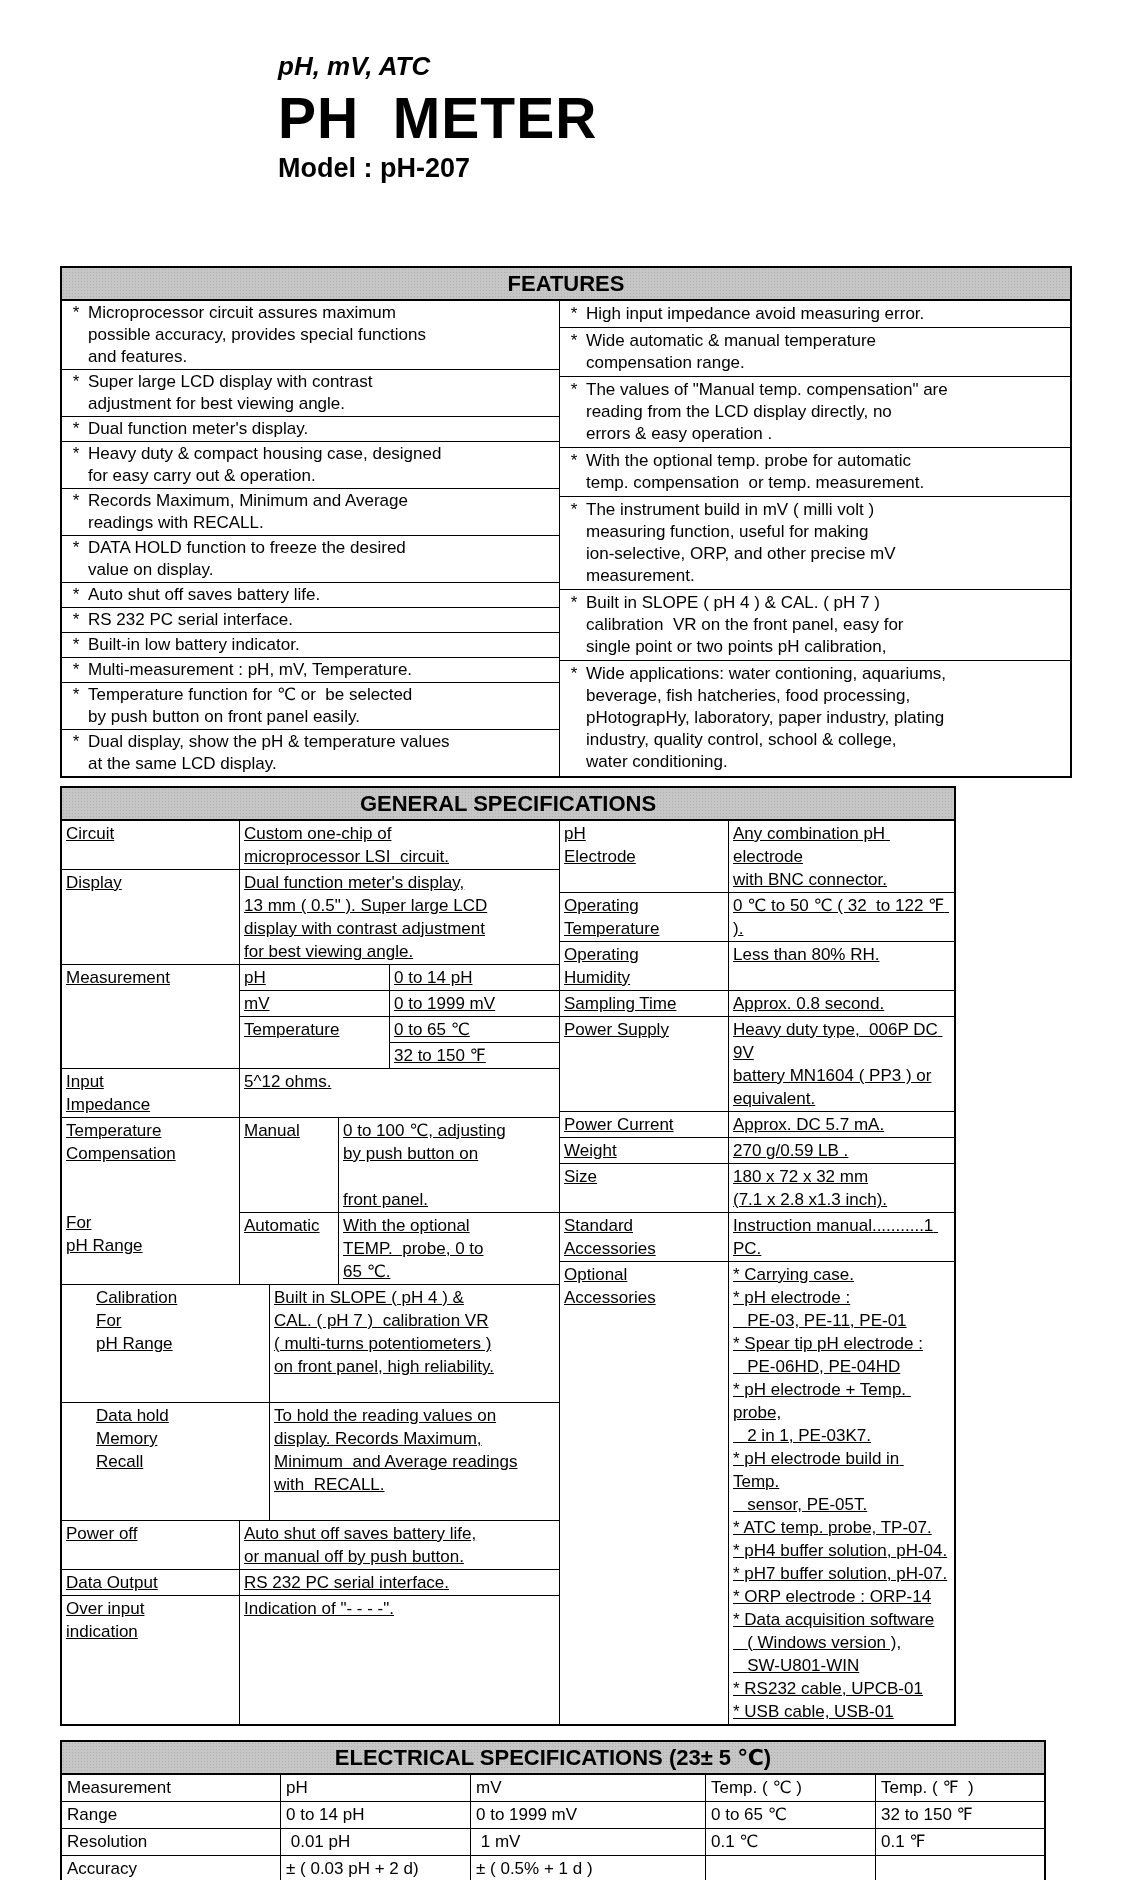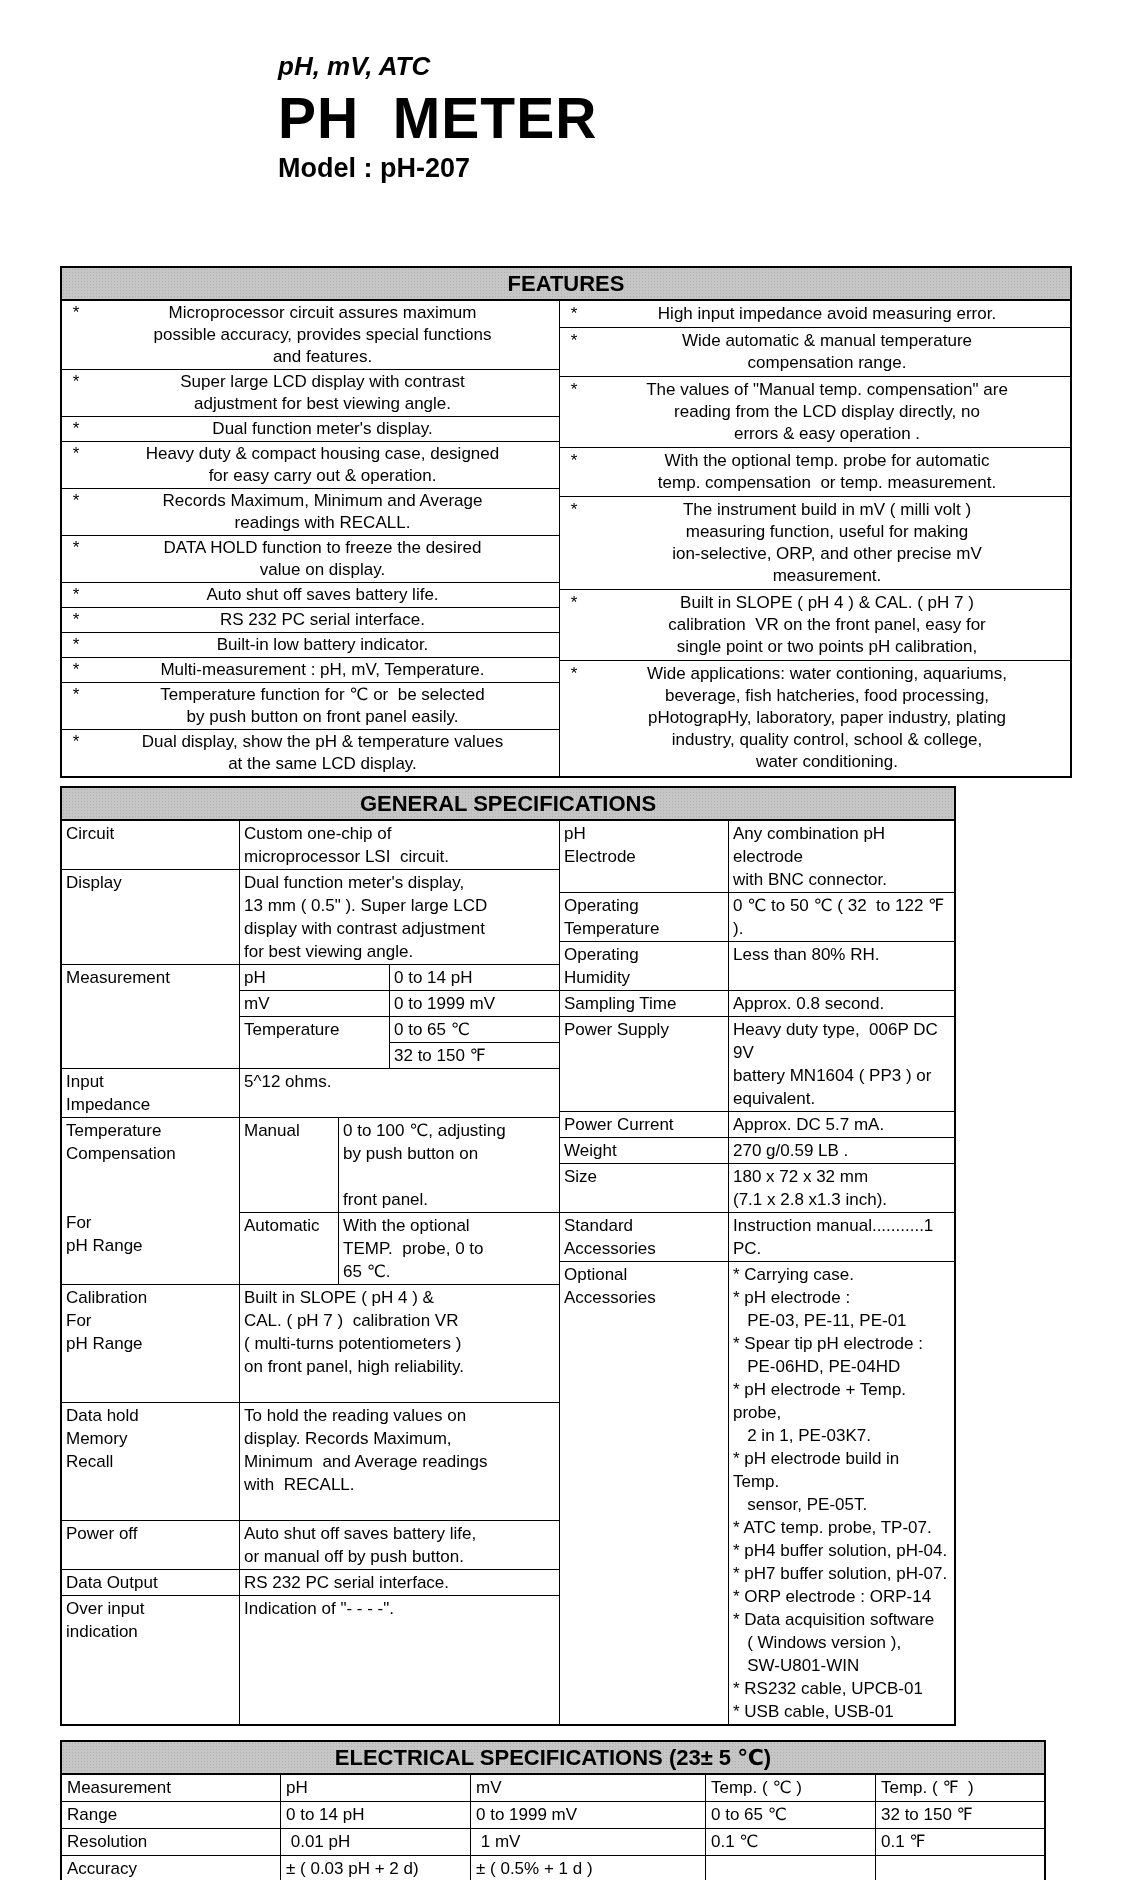--- a/index.html
+++ b/index.html
@@ -33,45 +33,45 @@
   .features-tbl { width:1012px; margin-top:82px; }
   .feat-cols { display:flex; align-items:stretch; }
   .feat-col { display:flex; flex-direction:column; }
   .feat-col.left  { width:498px; border-right:1px solid #000; }
   .feat-col.right { flex:1; }
   .feat-item { display:flex; padding:1px 2px; }
   .feat-col.right .feat-item { padding:2px 2px; }
   .feat-item + .feat-item { border-top:1px solid #000; }
   .feat-item:last-child { flex:1; }
   .star { width:24px; flex:0 0 auto; text-align:center; }
-  .ftext { flex:1; white-space:pre-wrap;text-align:center; }
+  .ftext { flex:1; white-space:pre-wrap; }
 
   
   .gen-tbl { width:896px; margin-top:8px; }
-  .gen-cols { display:flex; line-height:23px; align-items:stretch; }
+  .gen-cols { display:flex; line-height:23px; align-items:stretch;text-decoration:underline; }
   .gen-half { display:flex; flex-direction:column; }
   .gen-half.left  { width:498px; border-right:1px solid #000; }
   .gen-half.right { flex:1; }
   .grow { display:flex; }
   .grow + .grow { border-top:1px solid #000; }
   .grow:last-child { flex:1; }
   .gl { width:178px; flex:0 0 auto; border-right:1px solid #000; padding:1px 4px; white-space:pre-wrap; }
   .gen-half.right .gl { width:169px; }
   .gv { flex:1; padding:1px 4px; white-space:pre-wrap; }
   .gsub { flex:1; display:flex; flex-direction:column; }
   .gsubrow { display:flex; }
   .gsubrow + .gsubrow { border-top:1px solid #000; }
   .gsubrow:last-child { flex:1; }
   .gk  { width:150px; flex:0 0 auto; border-right:1px solid #000; padding:1px 4px; white-space:pre-wrap; }
   .gk2 { width:99px;  flex:0 0 auto; border-right:1px solid #000; padding:1px 4px; white-space:pre-wrap; }
   .gvv { flex:1; padding:1px 4px; white-space:pre-wrap; }
   .gvv2 { flex:1; display:flex; flex-direction:column; }
   .gvv2 > div { padding:1px 4px; white-space:pre-wrap; }
   .gvv2 > div + div { border-top:1px solid #000; }
-  .tall5 { min-height:118px; }
+  .tall5 { min-height:118px;padding-left:30px; }
 
   
   .elec-tbl { width:986px; margin-top:14px; }
   .erow { display:flex; line-height:24px; }
   .erow + .erow { border-top:1px solid #000; }
   .ec { border-right:1px solid #000; padding:1px 5px; white-space:pre-wrap; }
   .ec:last-child { border-right:none; }
   .c0 { width:219px; flex:0 0 auto; }
   .c1 { width:190px; flex:0 0 auto; }
   .c2 { width:235px; flex:0 0 auto; }

